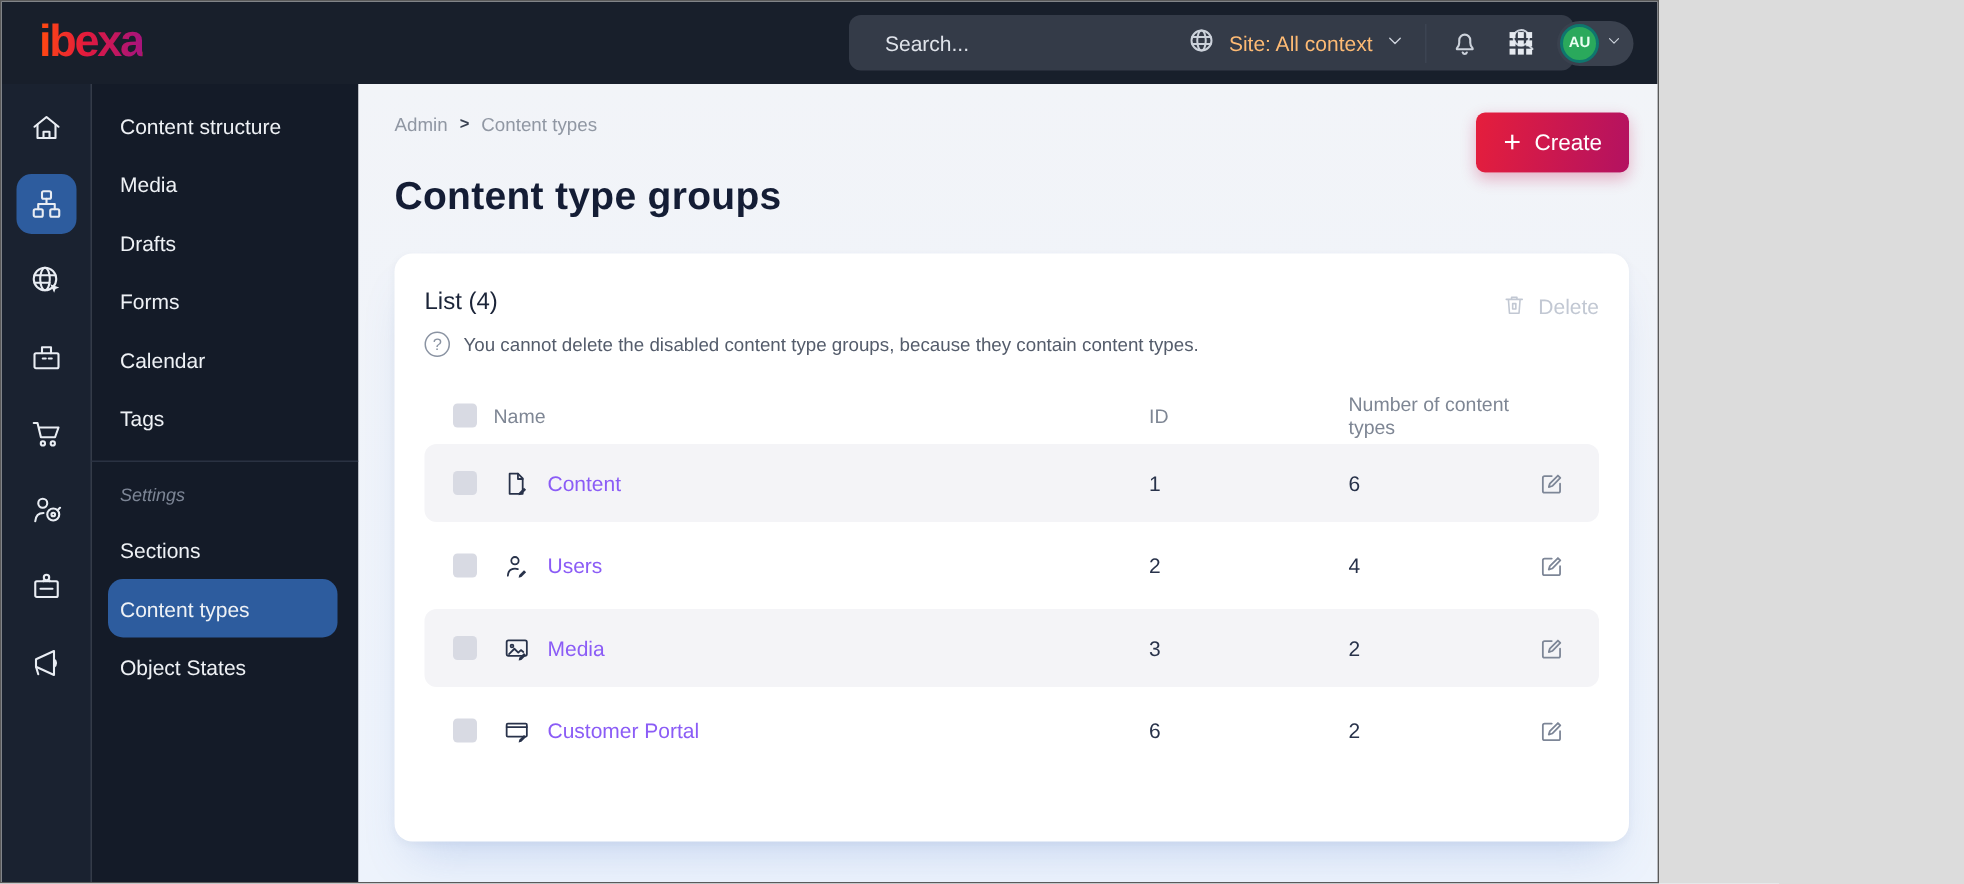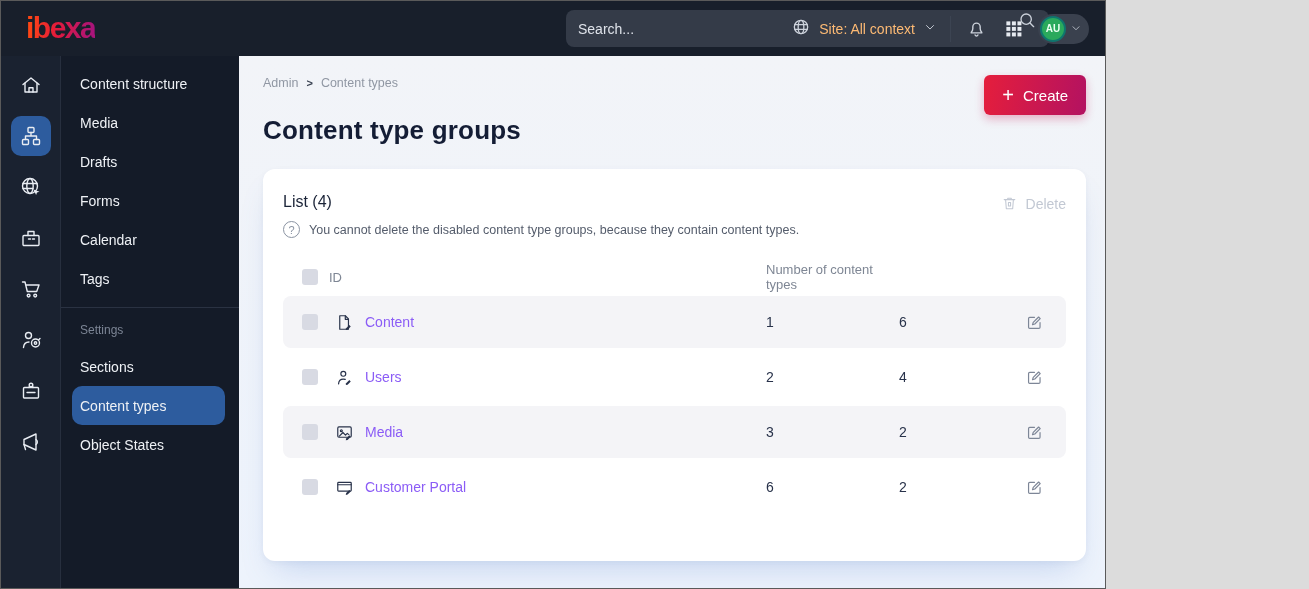--- a/index.html
+++ b/index.html
@@ -5,21 +5,21 @@
   * { margin:0; padding:0; box-sizing:border-box; }
   body { font-family:"Liberation Sans", sans-serif; background:#dcdcdc; }
   #app { position:relative; width:1106px; height:589px; background:#f1f4f9; border:1px solid #5a5a5a; overflow:hidden; }
 
   
   #topbar { position:absolute; left:0; top:0; width:100%; height:55px; background:#181f2b; }
   .logo { position:absolute; left:25px; top:10px; font-size:30px; font-weight:bold; letter-spacing:-1.5px;
           background:linear-gradient(95deg,#ff4713 5%,#e31a3c 45%,#a9147a 95%);
           -webkit-background-clip:text; background-clip:text; color:transparent; }
   .searchbox { position:absolute; left:565px; top:9px; width:483px; height:37px; background:#343b48;
-               border-radius:8px; display:flex; padding:0 12px; }
+               border-radius:8px; display:flex; align-items:center; padding:0 24px; }
   .searchbox input { flex:1; background:transparent; border:none; outline:none; color:#e3e7ee; font-size:14px; font-family:inherit; }
   .searchbox input::placeholder { color:#dfe3ea; opacity:1; }
   .tb-right { position:absolute; right:16px; top:0; height:55px; display:flex; align-items:center; gap:13px; }
   .site-group { display:flex; align-items:center; gap:8px; color:#fdba74; font-size:14px; cursor:pointer; }
   .tb-divider { width:1px; height:26px; background:#3c4452; }
   .icon-btn { background:none; border:none; cursor:pointer; display:flex; align-items:center; padding:2px; }
   .avatar-pill { display:flex; align-items:center; gap:4px; background:#3a414e; border-radius:16px; padding:2px 7px 2px 2px; cursor:pointer; }
   .avatar { width:26px; height:26px; border-radius:50%; background:#2aa95c; border:2px solid #0f766e;
             color:#eafff2; font-size:10px; font-weight:bold; display:flex; align-items:center; justify-content:center; }
   svg.tbi { stroke:#ccd2db; fill:none; stroke-width:1.6; stroke-linecap:round; stroke-linejoin:round; }
@@ -29,21 +29,21 @@
   .rail { width:60px; background:#1a2230; border-right:1px solid #272f3e; display:flex; flex-direction:column; align-items:center; padding-top:9px; }
   .rail-btn { width:40px; height:40px; margin-bottom:11px; border:none; background:transparent; border-radius:10px;
               display:flex; align-items:center; justify-content:center; cursor:pointer; }
   .rail-btn.active { background:#2d5c9e; }
   svg.ri { stroke:#e9edf3; fill:none; stroke-width:1.4; stroke-linecap:round; stroke-linejoin:round; }
   .panel { flex:1; background:#141b28; padding-top:8px; }
   .menu-item { height:39px; margin:0 14px 0 11px; padding-left:8px; border-radius:10px; display:flex; align-items:center;
                color:#eef1f5; font-size:14px; cursor:pointer; }
   .menu-item.active { background:#2d5c9e; }
   .panel-divider { height:1px; background:#2a3242; margin:9px 0; }
-  .section-label { padding:6px 0 10px 19px; color:#7c8595; font-size:12px; }
+  .section-label { padding:6px 0 10px 19px; color:#7c8595; font-size:12px;font-style:italic; }
 
   
   #main { position:absolute; left:238px; top:55px; right:0; bottom:0;
           background:linear-gradient(180deg,#f2f4f8 0%,#edf3fc 100%); }
   .breadcrumb { margin:20px 0 0 24px; font-size:12.5px; color:#9097a3; display:flex; align-items:center; gap:8px; }
   .crumb-sep { color:#3a4252; font-weight:bold; font-size:11px; }
   .create-btn { position:absolute; top:19px; right:19px; height:40px; padding:0 18px; border:none; border-radius:6px;
                 background:linear-gradient(100deg,#e51e3c 0%,#b31261 100%); color:#fff; font-size:15px;
                 display:flex; align-items:center; gap:9px; cursor:pointer; font-family:inherit;
                 box-shadow:0 4px 10px rgba(200,20,80,.3); }
@@ -259,20 +259,21 @@
         </button>
       </div>
       <div class="help-row">
         <span class="help-circle">?</span>
         <span>You cannot delete the disabled content type groups, because they contain content types.</span>
       </div>
 
       <div class="table">
         <div class="trow thead">
           <span class="cb"></span>
+          <span>Name</span>
           <span>ID</span>
           <span>Number of content types</span>
           <span></span>
         </div>
 
         <div class="trow tbody-row alt">
           <span class="cb"></span>
           <span class="name-cell">
             <svg class="rowi" width="19" height="19" viewBox="0 0 24 24">
                 <path d="M6 3.5h7l4 4v13H6z"></path>

